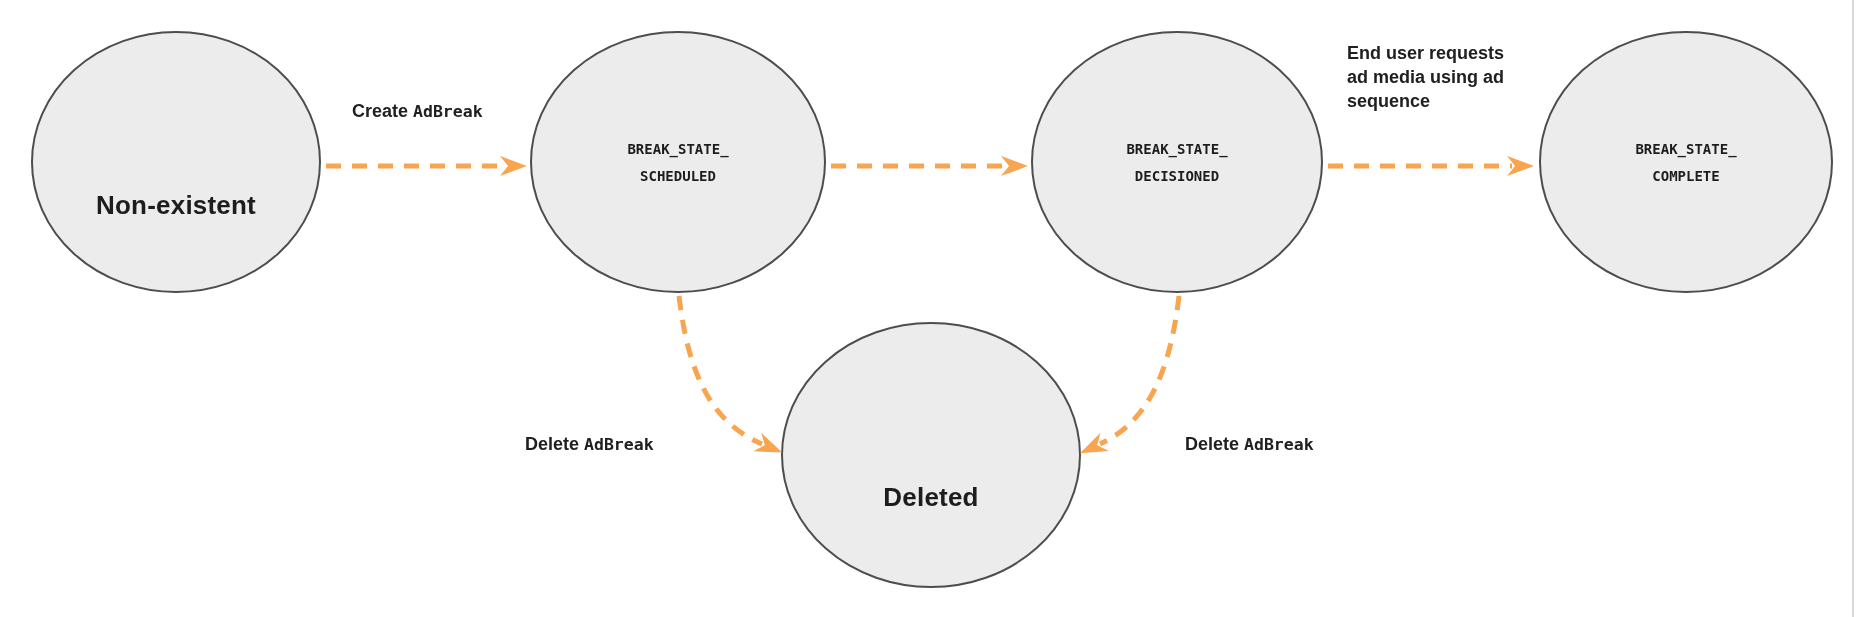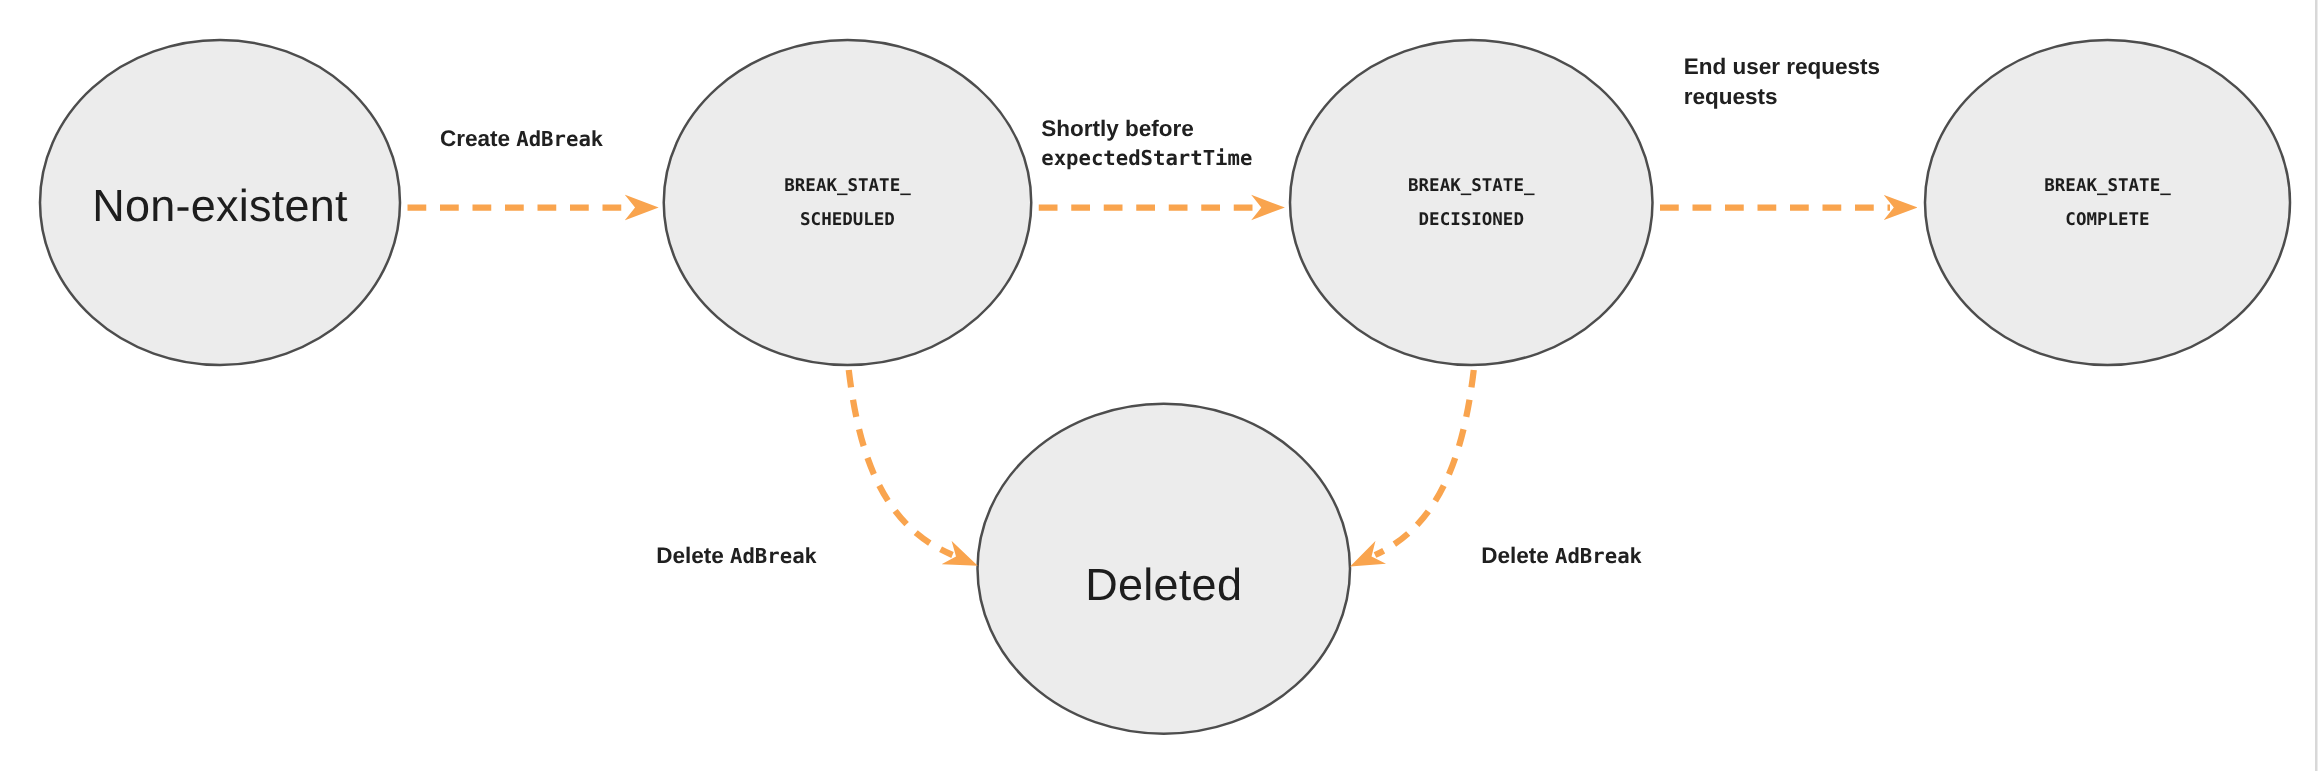--- a/index.html
+++ b/index.html
@@ -6,21 +6,21 @@
   body{
     width:1858px;height:617px;position:relative;overflow:hidden;
     font-family:"Liberation Sans", sans-serif;color:#1d1d1d;
   }
   .stage{position:absolute;left:0;top:0;width:1858px;height:617px;}
   svg.diagram{position:absolute;left:0;top:0;}
   .node-label{
     position:absolute;transform:translate(-50%,-50%);
     text-align:center;white-space:nowrap;color:#1d1d1d;
   }
-  .node-label.plain{font-weight:normal;font-size:36px;letter-spacing:.2px;}
+  .node-label.plain{font-weight:bold;font-size:26px;letter-spacing:.2px;margin-top:40px;}
   .node-label.code{
     font-family:"DejaVu Sans Mono", monospace;font-weight:bold;
     font-size:14px;line-height:27px;
   }
   .edge-label{position:absolute;white-space:nowrap;font-size:18px;line-height:24px;color:#202020;font-weight:bold;}
   .edge-label .code{font-family:"DejaVu Sans Mono", monospace;font-size:16.5px;}
   .edge-label .prefix{margin-right:5px;}
   .edge-label.multiline{white-space:normal;}
   .right-rule{position:absolute;top:0;left:1852px;width:2px;height:617px;background:#d8d8d8;}
 </style>
@@ -61,36 +61,33 @@
   <div class="node-label code" style="left:1177px;top:163px;">
     <div>BREAK_STATE_</div>
     <div>DECISIONED</div>
   </div>
 
   <div class="node-label code" style="left:1686px;top:163px;">
     <div>BREAK_STATE_</div>
     <div>COMPLETE</div>
   </div>
 
-  <div class="node-label plain" style="left:931px;top:468px;">
+  <div class="node-label plain" style="left:931px;top:457px;">
     <span>Deleted</span>
   </div>
 
   <div class="edge-label" style="left:352px;top:99px;">
     <span class="prefix">Create</span><span class="code">AdBreak</span>
   </div>
 
-  <div class="edge-label" style="left:833px;top:91px;">
-    <div>Shortly before</div>
-    <div class="code">expectedStartTime</div>
-  </div>
 
   <div class="edge-label multiline" style="left:1347px;top:41px;width:200px;">
     <div>End user requests</div>
-    <div>requests</div>
+    <div>ad media using ad</div>
+    <div>sequence</div>
   </div>
 
   <div class="edge-label" style="left:525px;top:432px;">
     <span class="prefix">Delete</span><span class="code">AdBreak</span>
   </div>
 
   <div class="edge-label" style="left:1185px;top:432px;">
     <span class="prefix">Delete</span><span class="code">AdBreak</span>
   </div>
 

